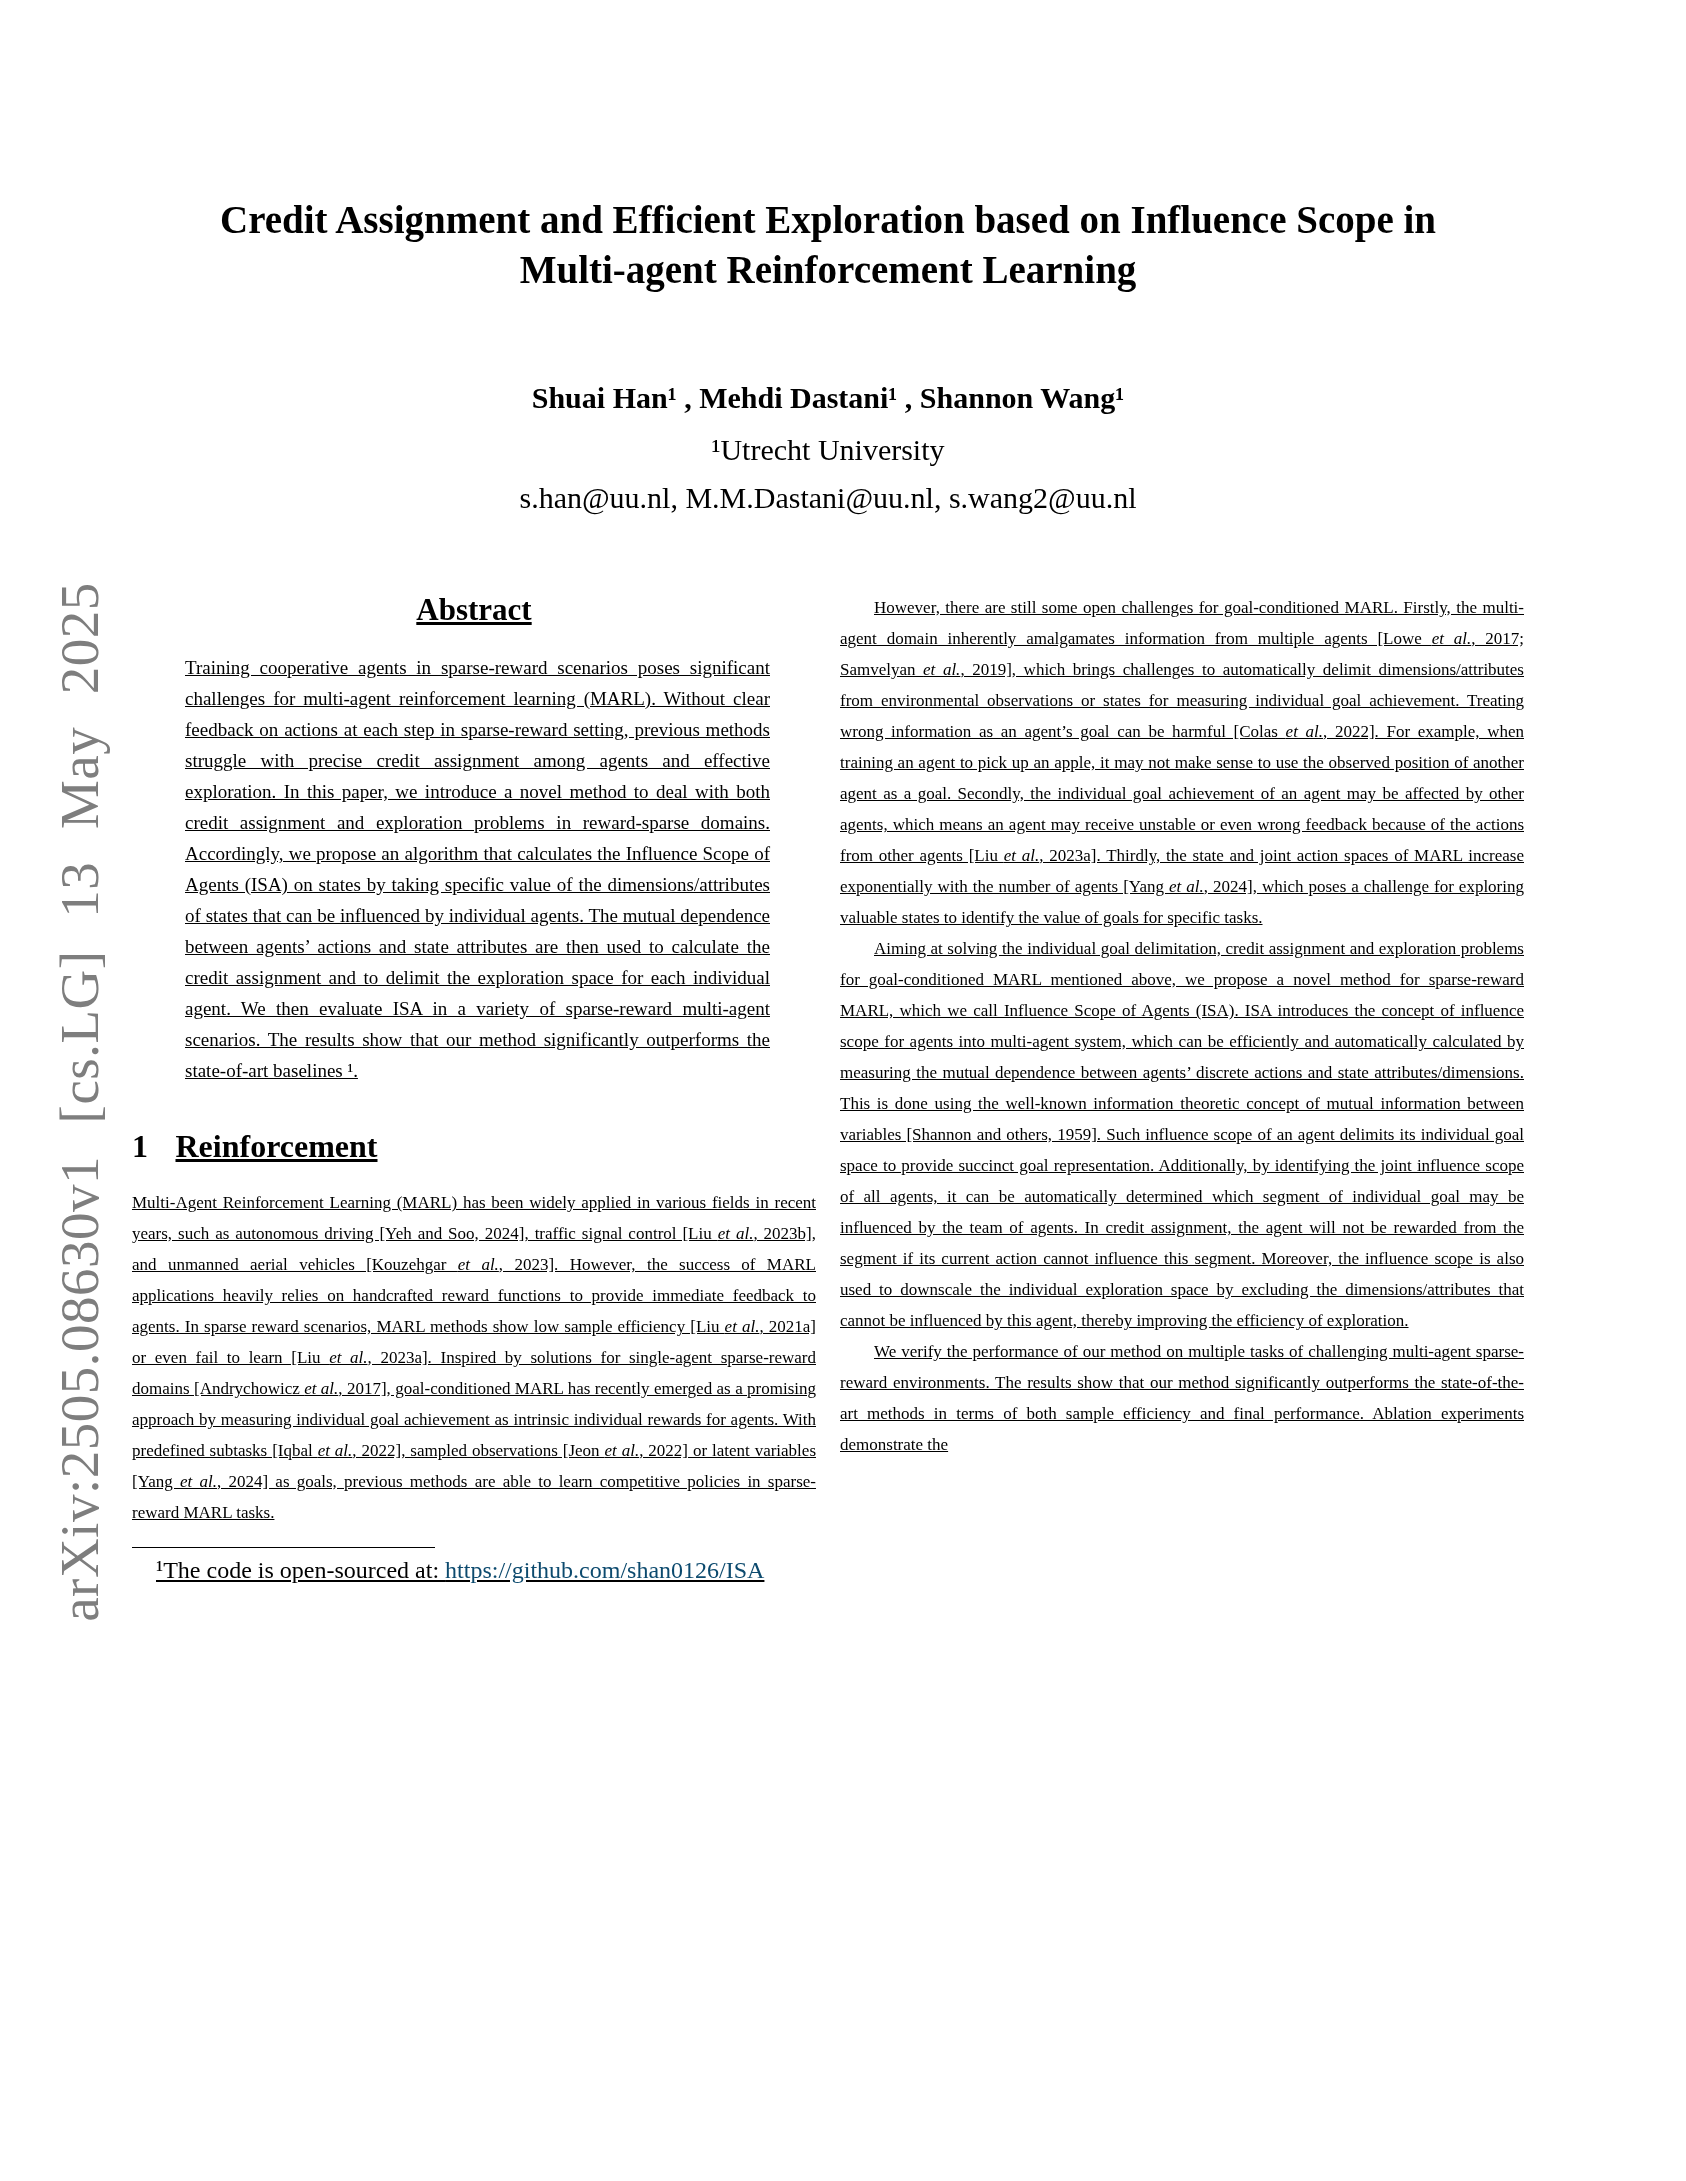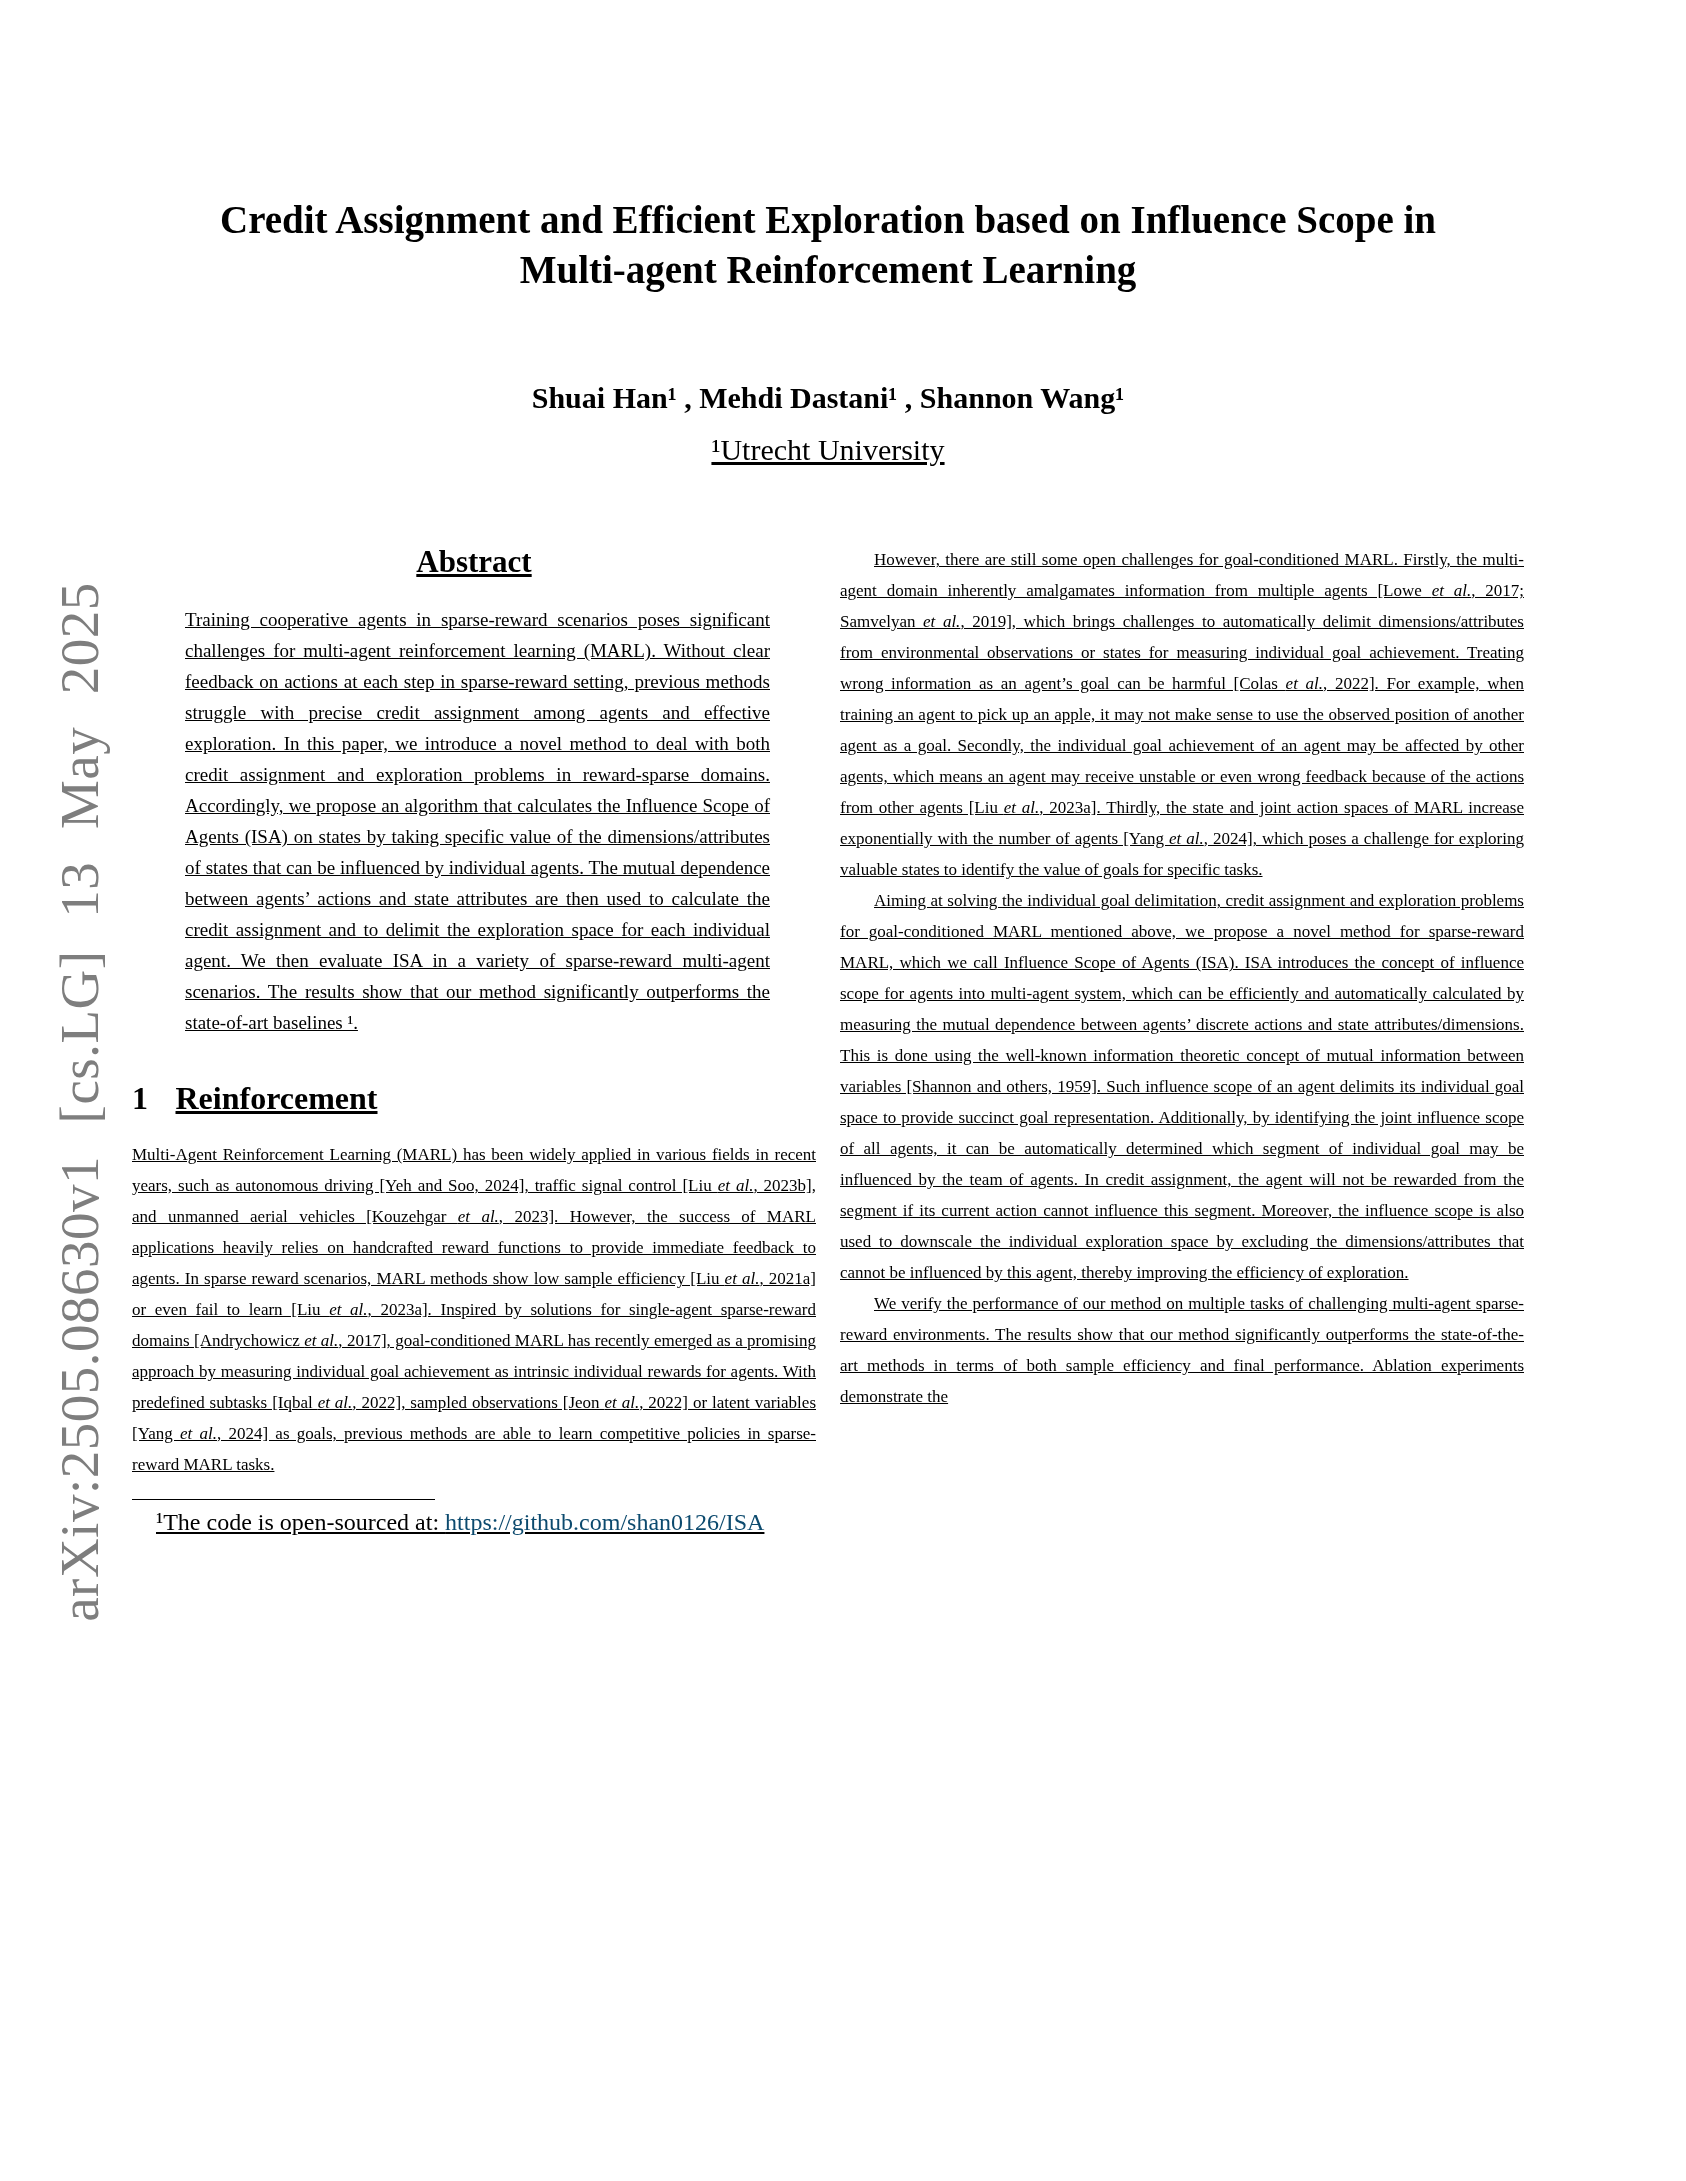--- a/index.html
+++ b/index.html
@@ -19,21 +19,21 @@
     font-size:55px; color:#7e7e7e;
     word-spacing:18.4px; letter-spacing:0.5px;
   }
 
   .content { position:absolute; left:132px; top:195px; width:1392px; }
 
   .title { text-align:center; font-weight:bold; font-size:39px; line-height:50px; }
   .title-line { display:block; }
 
   .authors     { text-align:center; font-weight:bold; font-size:30px; margin-top:86px; }
-  .affiliation { text-align:center; font-size:30px; margin-top:18.4px;text-decoration:underline; }
+  .affiliation { text-align:center; font-size:30px; margin-top:18.4px; }
   .emails      { text-align:center; font-size:30px; margin-top:13.8px; }
 
   .columns { display:flex; gap:24px; margin-top:77px; align-items:flex-start;text-decoration:underline; }
   .col { width:684px; }
 
   .abstract-heading { text-align:center; font-weight:bold; font-size:31px; margin-bottom:24px; }
   .abstract-body {
     margin:0 46px 0 53px;
     font-size:19px; line-height:31px;
     text-align:justify; hyphens:auto;
@@ -63,20 +63,21 @@
 
   <div class="content">
 
     <h1 class="title">
       <span class="title-line">Credit Assignment and Efficient Exploration based on Influence Scope in</span>
       <span class="title-line">Multi-agent Reinforcement Learning</span>
     </h1>
 
     <div class="authors">Shuai Han¹ ,  Mehdi Dastani¹ ,  Shannon Wang¹</div>
     <div class="affiliation">¹Utrecht University</div>
+    <div class="emails">s.han@uu.nl, M.M.Dastani@uu.nl, s.wang2@uu.nl</div>
 
     <div class="columns">
 
       <div class="col col-left">
         <div class="abstract-heading">Abstract</div>
         <p class="abstract-body">Training cooperative agents in sparse-reward scenarios poses significant challenges for multi-agent reinforcement learning (MARL). Without clear feedback on actions at each step in sparse-reward setting, previous methods struggle with precise credit assignment among agents and effective exploration. In this paper, we introduce a novel method to deal with both credit assignment and exploration problems in reward-sparse domains. Accordingly, we propose an algorithm that calculates the Influence Scope of Agents (ISA) on states by taking specific value of the dimensions/attributes of states that can be influenced by individual agents. The mutual dependence between agents’ actions and state attributes are then used to calculate the credit assignment and to delimit the exploration space for each individual agent. We then evaluate ISA in a variety of sparse-reward multi-agent scenarios. The results show that our method significantly outperforms the state-of-art baselines ¹.</p>
 
         <h2 class="section-heading">
           <span class="sec-num">1</span><span>Reinforcement</span>
         </h2>

